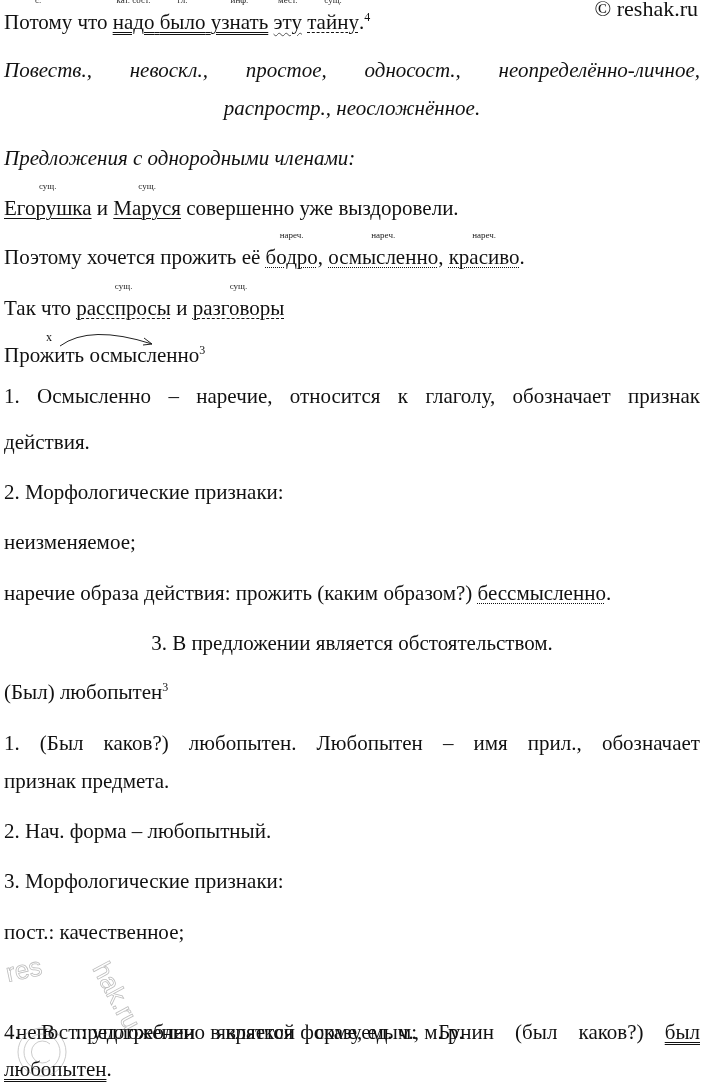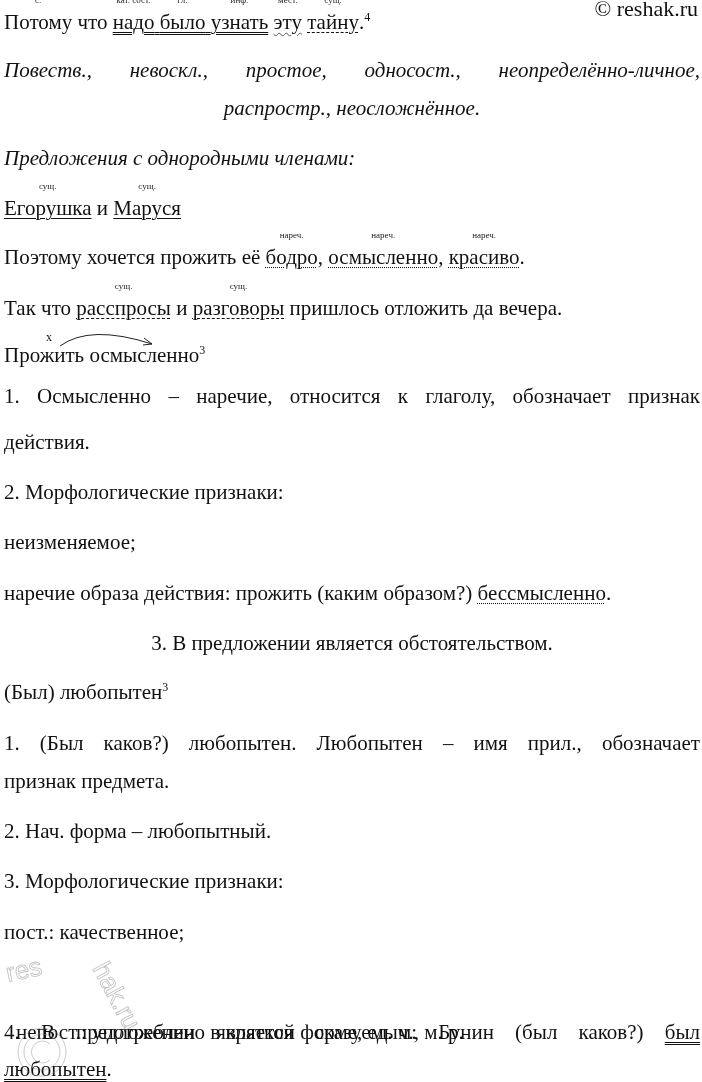--- a/index.html
+++ b/index.html
@@ -33,29 +33,29 @@
   <span class="w u-wavy"><span>эту</span><span class="lbl">мест.</span></span>
   <span class="w u-dashed"><span>тайну</span><span class="lbl">сущ.</span></span><span>.</span><sup>4</sup>
 </div>
 
 <div class="line italic justify" style="top:58px;">Повеств., невоскл., простое, односост., неопределённо-личное,</div>
 <div class="line italic" style="top:96px;text-align:center;">распростр., неосложнённое.</div>
 
 <div class="line italic" style="top:146px;">Предложения с однородными членами:</div>
 
 <div class="line" style="top:196px;">
-  <span class="w u-solid"><span>Егорушка</span><span class="lbl">сущ.</span></span><span> и </span><span class="w u-solid"><span>Маруся</span><span class="lbl">сущ.</span></span>
+  <span class="w u-solid"><span>Егорушка</span><span class="lbl">сущ.</span></span><span> и </span><span class="w u-solid"><span>Маруся</span><span class="lbl">сущ.</span></span><span> совершенно уже выздоровели.</span>
 </div>
 
 <div class="line" style="top:245px;">
   <span>Поэтому хочется прожить её </span><span class="w u-dotdash"><span>бодро</span><span class="lbl">нареч.</span></span><span>, </span><span class="w u-dotdash"><span>осмысленно</span><span class="lbl">нареч.</span></span><span>, </span><span class="w u-dotdash"><span>красиво</span><span class="lbl">нареч.</span></span><span>.</span>
 </div>
 
 <div class="line" style="top:296px;">
-  <span>Так что </span><span class="w u-dashed"><span>расспросы</span><span class="lbl">сущ.</span></span><span> и </span><span class="w u-dashed"><span>разговоры</span><span class="lbl">сущ.</span></span><span> пришлось отложить да вечера.</span>
+  <span>Так что </span><span class="w u-dashed"><span>расспросы</span><span class="lbl">сущ.</span></span><span> и </span><span class="w u-dashed"><span>разговоры</span><span class="lbl">сущ.</span></span>
 </div>
 
 <span class="xmark">x</span>
 <svg class="arrow-svg" width="120" height="20" viewBox="0 0 120 20">
   <path d="M20 16 Q50 -6 112 14" fill="none" stroke="#222" stroke-width="1"></path>
   <path d="M104 8 L112 14 L103 15" fill="none" stroke="#222" stroke-width="1"></path>
 </svg>
 <div class="line" style="top:343px;">
   <span>Прожить осмысленно</span><sup>3</sup>
 </div>

